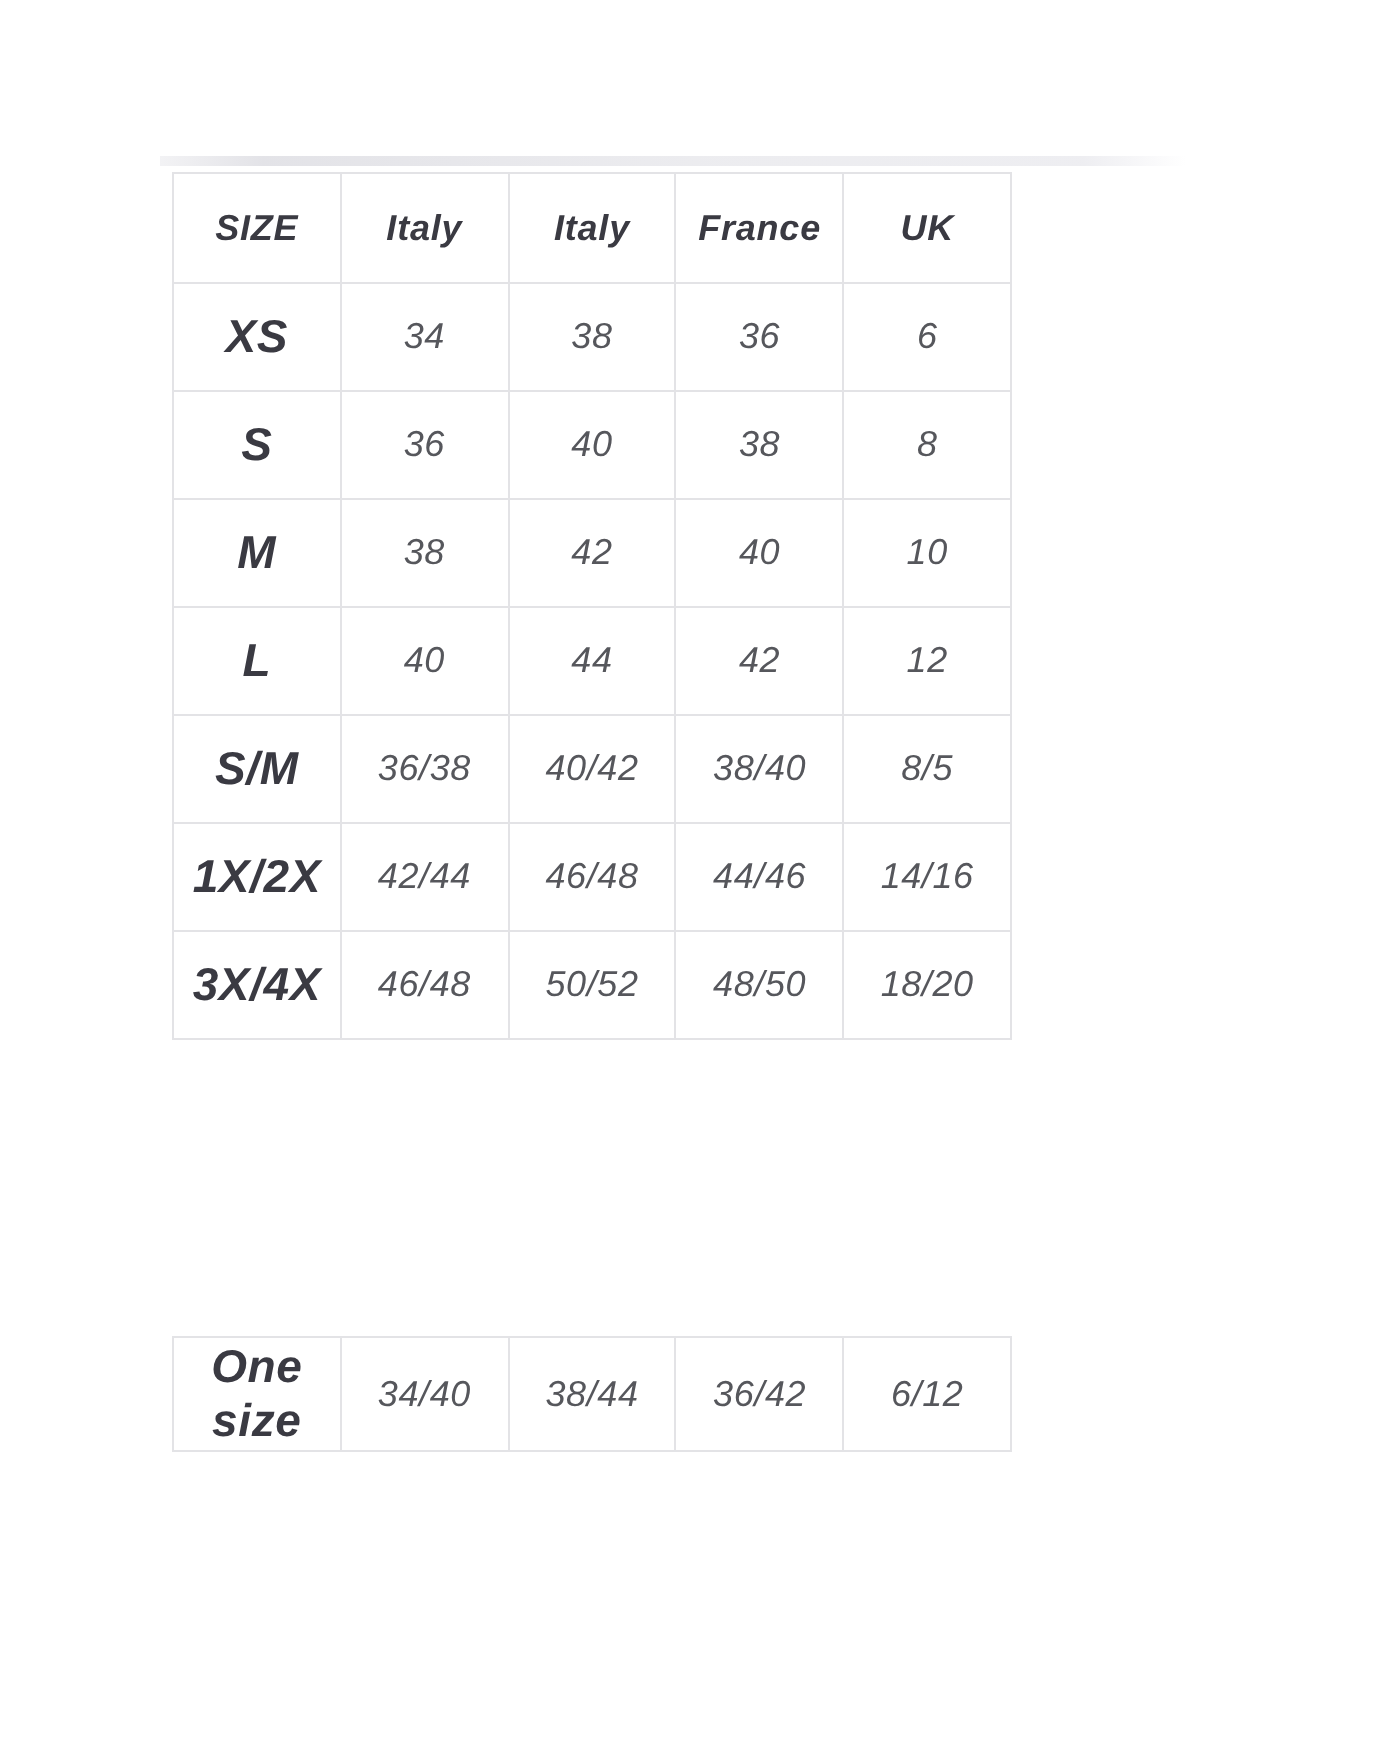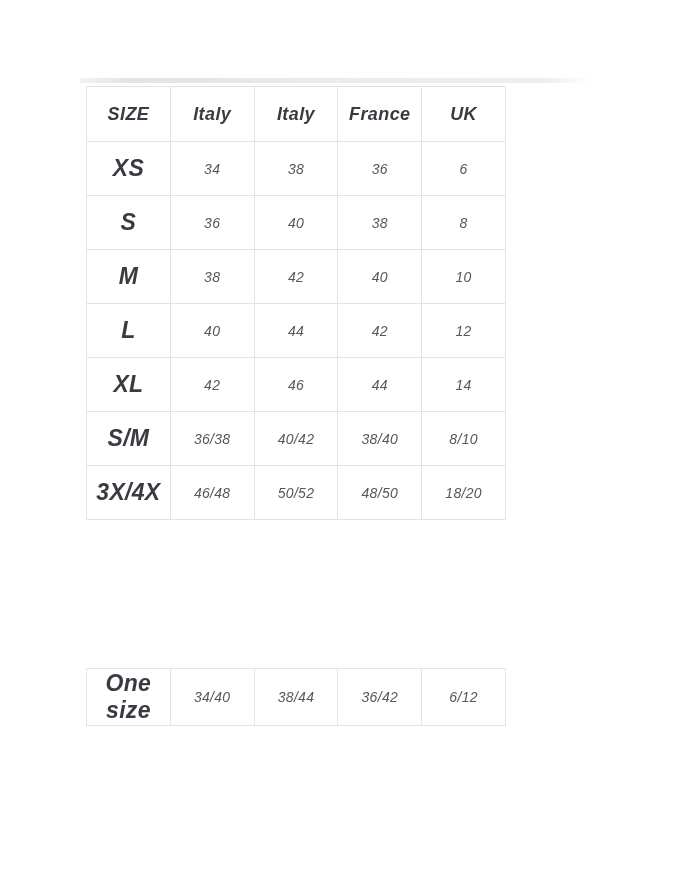--- a/index.html
+++ b/index.html
@@ -56,21 +56,21 @@
   }
   table.main td{height:53px;}
   table.extra td{height:56px;}
   td.label{
     font-size:23px;
     font-weight:700;
     letter-spacing:.3px;
     color:var(--heading);
   }
   td.value{
-    font-size:14px;
+    font-size:18px;
     font-weight:400;
     letter-spacing:.3px;
     color:var(--value);
   }
 </style>
 </head>
 <body>
 
 <div class="artifact-strip"></div>
 
@@ -107,32 +107,32 @@
         <td class="value">10</td>
       </tr>
       <tr>
         <td class="label">L</td>
         <td class="value">40</td>
         <td class="value">44</td>
         <td class="value">42</td>
         <td class="value">12</td>
       </tr>
       <tr>
-        <td class="label">XL</td>
-        <td class="value">42</td>
-        <td class="value">46</td>
-        <td class="value">44</td>
-        <td class="value">14</td>
-      </tr>
-      <tr>
         <td class="label">S/M</td>
         <td class="value">36/38</td>
         <td class="value">40/42</td>
         <td class="value">38/40</td>
-        <td class="value">8/10</td>
+        <td class="value">8/5</td>
+      </tr>
+      <tr>
+        <td class="label">1X/2X</td>
+        <td class="value">42/44</td>
+        <td class="value">46/48</td>
+        <td class="value">44/46</td>
+        <td class="value">14/16</td>
       </tr>
       <tr>
         <td class="label">3X/4X</td>
         <td class="value">46/48</td>
         <td class="value">50/52</td>
         <td class="value">48/50</td>
         <td class="value">18/20</td>
       </tr>
     </tbody>
 </table>

